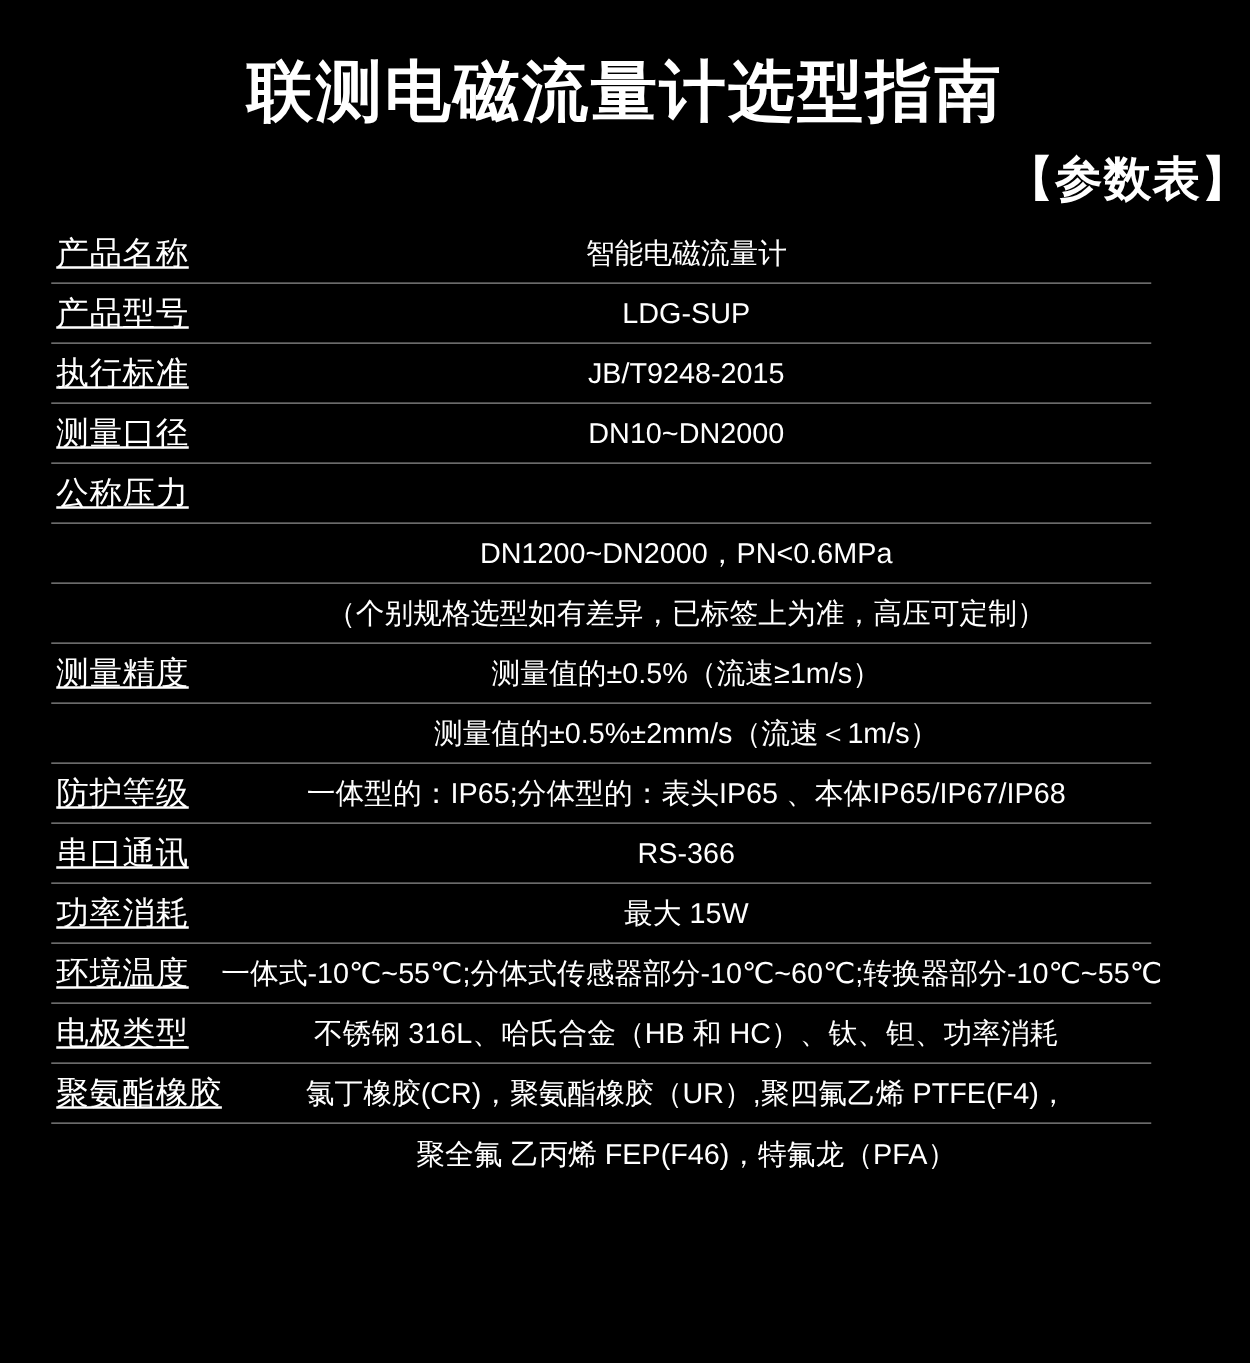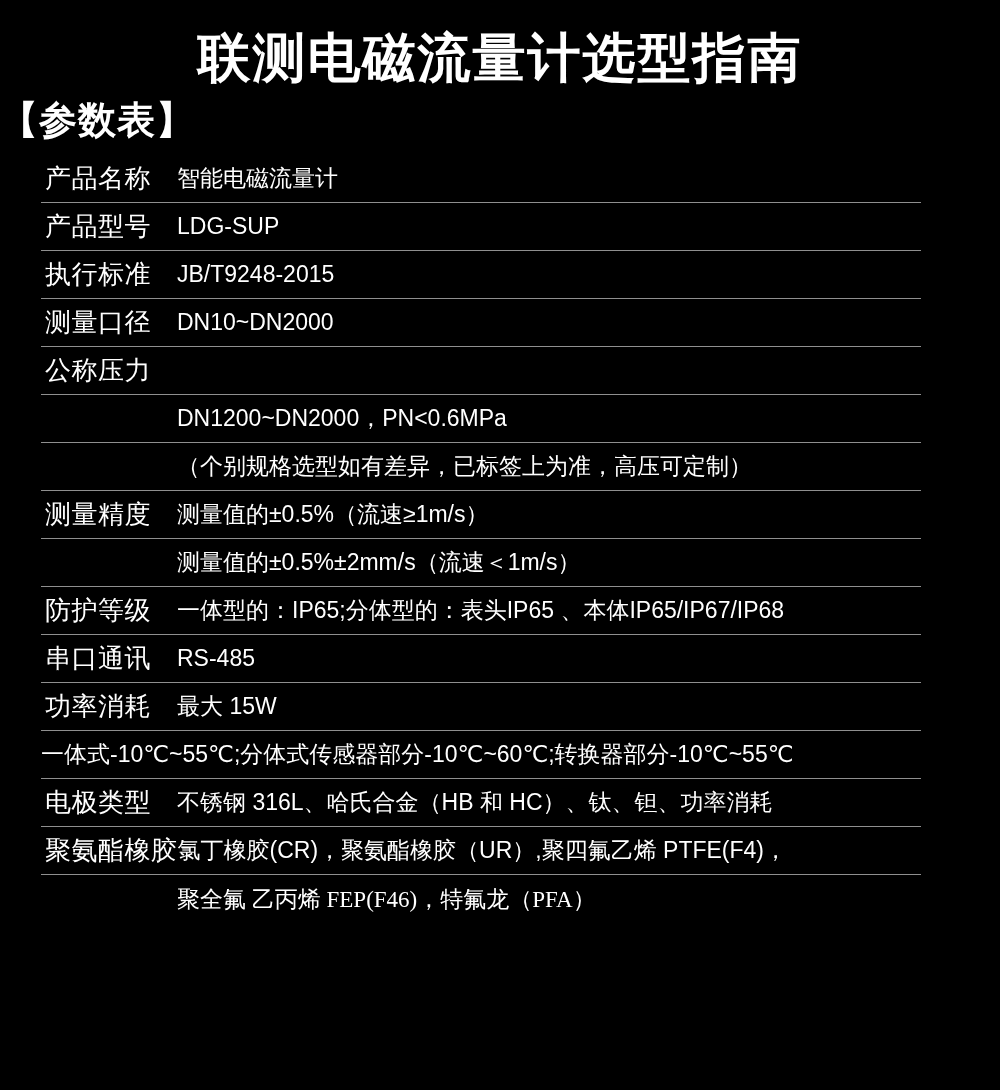--- a/index.html
+++ b/index.html
@@ -8,71 +8,72 @@
     background: #000000;
   }
   body {
     width: 1000px;
     height: 1090px;
     overflow: hidden;
     font-family: "Liberation Sans", "DejaVu Sans", sans-serif;
     color: #ffffff;
   }
   .page-title {
-    margin: 0;
+    margin: 16px;
     padding-top: 26px;
     text-align: center;
     font-size: 53px;
     font-weight: bold;
     letter-spacing: 2px;
     line-height: 1.2;
     color: #ffffff;
   }
   .page-subtitle {
     margin: 0;
     margin-top: 8px;
-    text-align: left;
+    text-align: right;
     font-size: 38px;
     font-weight: bold;
     letter-spacing: 1px;
     line-height: 1.2;
     color: #ffffff;
   }
   .spec-table {
     margin-top: 12px;
     margin-left: 41px;
     width: 880px;
   }
   .line {
     display: flex;
     align-items: center;
     height: 48px;
     border-bottom: 1px solid #8f8f8f;
     box-sizing: border-box;
   }
   .line.last {
     border-bottom: none;
-    font-family: Liberation Serif, serif;
   }
   .lbl {
     flex: 0 0 132px;
     padding-left: 4px;
     font-size: 26px;
     font-weight: 500;
     letter-spacing: 0.5px;
     white-space: nowrap;
     color: #ffffff;
+    text-decoration: underline;
   }
   .val {
     flex: 1;
     font-size: 23px;
     font-weight: 500;
     letter-spacing: 0px;
     white-space: nowrap;
     color: #ffffff;
+    text-align: center;
   }
 </style>
 </head>
 <body>
 
 <h1 class="page-title">联测电磁流量计选型指南</h1>
 
 <h2 class="page-subtitle">【参数表】</h2>
 
 <div class="spec-table">
@@ -110,27 +111,28 @@
     <div class="line">
       <span class="lbl"></span>
       <span class="val">测量值的±0.5%±2mm/s（流速＜1m/s）</span>
     </div>
     <div class="line">
       <span class="lbl">防护等级</span>
       <span class="val">一体型的：IP65;分体型的：表头IP65 、本体IP65/IP67/IP68</span>
     </div>
     <div class="line">
       <span class="lbl">串口通讯</span>
-      <span class="val">RS-485</span>
+      <span class="val">RS-366</span>
     </div>
     <div class="line">
       <span class="lbl">功率消耗</span>
       <span class="val">最大 15W</span>
     </div>
     <div class="line">
+      <span class="lbl">环境温度</span>
       <span class="val">一体式-10℃~55℃;分体式传感器部分-10℃~60℃;转换器部分-10℃~55℃</span>
     </div>
     <div class="line">
       <span class="lbl">电极类型</span>
       <span class="val">不锈钢 316L、哈氏合金（HB 和 HC）、钛、钽、功率消耗</span>
     </div>
     <div class="line">
       <span class="lbl">聚氨酯橡胶</span>
       <span class="val">氯丁橡胶(CR)，聚氨酯橡胶（UR）,聚四氟乙烯 PTFE(F4)，</span>
     </div>

